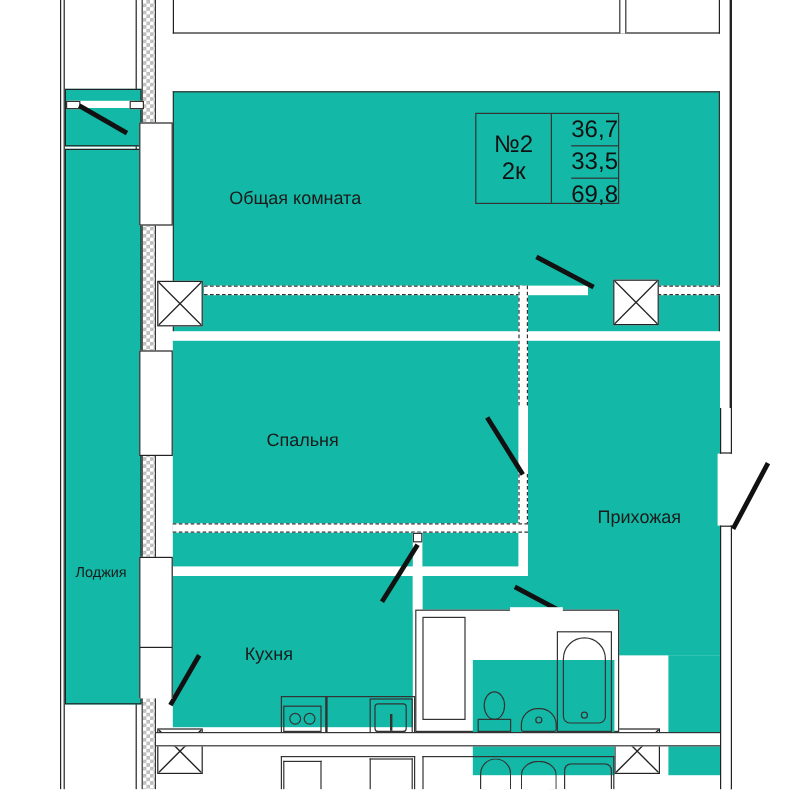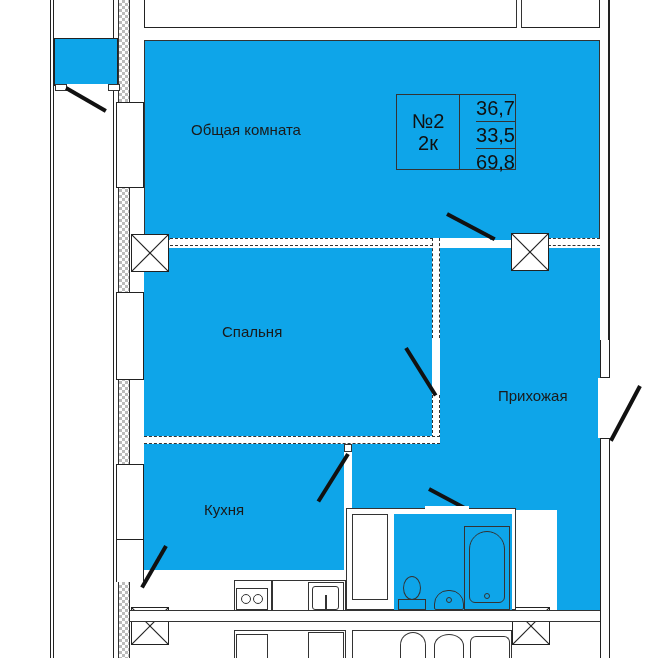--- a/index.html
+++ b/index.html
@@ -1,18 +1,18 @@
 <!DOCTYPE html>
 <html><head>
 <meta charset="utf-8">
 <style>
   html,body{margin:0;padding:0;background:#fff;}
   #plan{position:relative;width:672px;height:658px;overflow:hidden;background:#fff;font-family:"Liberation Sans",sans-serif;}
   .abs{position:absolute;box-sizing:border-box;}
-  .room{background:#0ea5e9;}
+  .room{background:#14b8a6;margin-top:36px;}
   .bline{border:1.5px solid #222;}
   .hatch{background-color:#fff;background-image:
       linear-gradient(45deg,#bbb 25%,transparent 25%,transparent 75%,#bbb 75%),
       linear-gradient(45deg,#bbb 25%,transparent 25%,transparent 75%,#bbb 75%);
       background-size:6px 6px;background-position:0 0,3px 3px;border-left:1px solid #333;border-right:1px solid #333;}
   .label{font-size:15px;color:#1a1a1a;white-space:nowrap;}
   .label.small{font-size:12px;}
   .vent{border:1.5px solid #222;background:#fff;}
   .vent svg{width:100%;height:100%;display:block;}
   .door-leaf{position:absolute;height:4px;background:#111;transform-origin:0 50%;}
@@ -34,20 +34,23 @@
   <div class="abs" style="left:50px;top:0;width:4px;height:658px;border-left:1.5px solid #222;border-right:1.5px solid #222;"></div>
   <div class="abs" style="left:113px;top:0;width:4px;height:658px;border-left:1.5px solid #222;"></div>
 
   <div class="abs bline" style="left:144px;top:-2px;width:456px;height:30px;border-top:none;"></div>
   <div class="abs" style="left:516px;top:0;width:6px;height:28px;border-left:1.5px solid #333;border-right:1.5px solid #333;background:#fff;"></div>
   <div class="abs" style="left:608px;top:0;width:2px;height:658px;background:#222;"></div>
 
   <div class="abs hatch" style="left:118px;top:0;width:12px;height:658px;"></div>
 
   <div class="abs room bline" style="left:54px;top:38px;width:64px;height:48px;"></div>
+  <div class="abs room bline" style="left:54px;top:88px;width:64px;height:463px;">
+    <span class="abs label small" style="left:8px;top:345px;">Лоджия</span>
+  </div>
   <div class="abs" style="left:56px;top:84px;width:56px;height:6px;background:#fff;"></div>
   <div class="abs" style="left:55px;top:84px;width:12px;height:7px;background:#fff;border:1.5px solid #333;"></div>
   <div class="abs" style="left:108px;top:84px;width:12px;height:7px;background:#fff;border:1.5px solid #333;"></div>
   <div class="door-leaf" style="left:66px;top:86px;width:46px;transform:rotate(30deg);"></div>
 
   <div class="abs room" style="left:144px;top:40px;width:456px;height:200px;border:1.5px solid #333;border-bottom:none;">
     <span class="abs label" style="left:46px;top:80px;">Общая комната</span>
   </div>
 
   <div class="abs info" style="left:396px;top:94px;width:120px;height:76px;">

